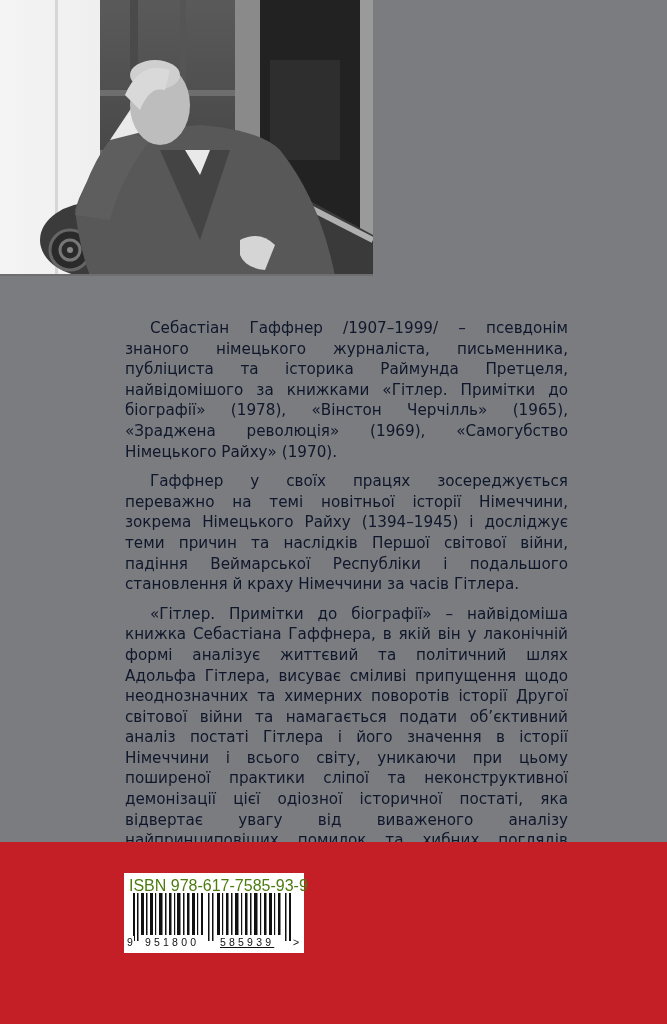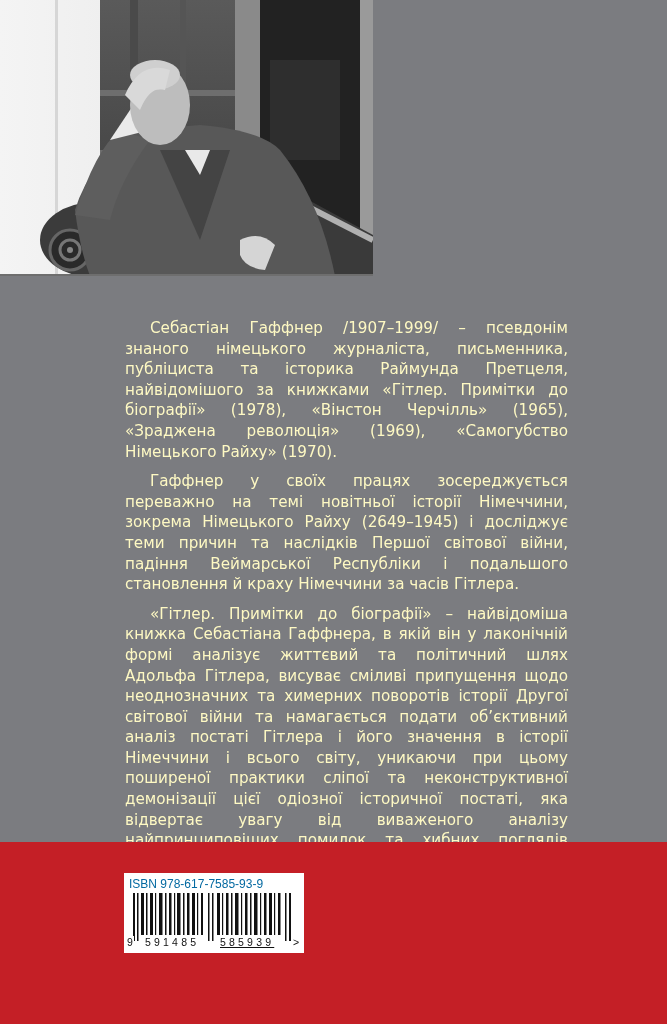--- a/index.html
+++ b/index.html
@@ -12,36 +12,36 @@
   .photo {
     position: absolute; left: 0; top: 0; width: 373px; height: 276px;
     overflow: hidden; background: #dcdcdc;
   }
   .gray-panel {
     position: absolute; left: 0; top: 0; width: 667px; height: 842px;
     background: #7b7c80;
   }
   .text-block {
     position: absolute; left: 125px; top: 318px; width: 443px;
-    color: #fef9c3; font-size: 15.2px; line-height: 20.6px;
+    color: #0f172a; font-size: 15.2px; line-height: 20.6px;
     text-align: justify;
     hyphens: manual;
   }
   .text-block p { margin: 0 0 9px 0; text-indent: 25px; }
   .red-band {
     position: absolute; left: 0; top: 842px; width: 667px; height: 182px;
     background: #c41f26;
   }
   .barcode-box {
     position: absolute; left: 124px; top: 873px; width: 180px; height: 80px;
     background: #ffffff;
   }
   .isbn-label {
     position: absolute; left: 5px; top: 4px; font-family: "Liberation Sans", sans-serif;
-    font-size: 12px; color: #0369a1; letter-spacing: 0px; white-space: nowrap;
+    font-size: 16px; color: #4d7c0f; letter-spacing: 0px; white-space: nowrap;
   }
   .bars { position: absolute; left: 9px; top: 20px; width: 163px; height: 48px; }
   .digits {
     position: absolute; left: 2px; top: 63px; width: 176px; height: 14px;
     font-family: "Liberation Sans", sans-serif; font-size: 10.5px; color: #111;
   }
   .digits span { position: absolute; top: 0; background: #fff; padding: 0 1px; }
 </style>
 </head>
 <body>
@@ -90,21 +90,21 @@
     <ellipse cx="155" cy="75" rx="25" ry="15" fill="#cfcfcf"></ellipse>
     <path d="M125 95 Q140 60 170 70 L165 90 Q150 85 140 110 Z" fill="#d9d9d9"></path>
 
     <path d="M240 240 Q260 230 275 245 L265 270 Q245 268 240 255 Z" fill="#d5d5d5"></path>
     <rect x="0" y="274" width="373" height="2" fill="#6e6e6e"></rect>
   </svg>
 </div>
 
 <div class="text-block">
   <p>Себастіан Гаффнер /1907–1999/ – псевдонім знаного німецького журналіста, письменника, публіциста та історика Раймунда Претцеля, найвідомішого за книжками «Гітлер. Примітки до біографії» (1978), «Вінстон Черчілль» (1965), «Зраджена революція» (1969), «Само­губство Німецького Райху» (1970).</p>
-  <p>Гаффнер у своїх працях зосереджується переважно на темі новітньої історії Німеччини, зокрема Німецького Райху (2649–1945) і досліджує теми причин та наслідків Першої світової війни, падіння Веймарської Республіки і подальшого становлення й краху Німеччини за часів Гітлера.</p>
+  <p>Гаффнер у своїх працях зосереджується переважно на темі новітньої історії Німеччини, зокрема Німецького Райху (1394–1945) і досліджує теми причин та наслідків Першої світової війни, падіння Веймарської Республіки і подальшого становлення й краху Німеччини за часів Гітлера.</p>
   <p>«Гітлер. Примітки до біографії» – найвідоміша книжка Себастіана Гаффнера, в якій він у лаконічній формі аналізує життєвий та політичний шлях Адольфа Гітлера, висуває сміливі припущення щодо неоднозначних та химерних поворотів історії Другої світової війни та нама­гається подати об’єктивний аналіз постаті Гітлера і його значення в історії Німеччини і всього світу, уникаючи при цьому поширеної практики сліпої та неконструктивної демонізації цієї одіозної історичної постаті, яка відвертає увагу від виваженого аналізу найпринциповіших помилок та хибних поглядів Гітлера.</p>
 </div>
 
 <div class="red-band"></div>
 
 <div class="barcode-box">
   <div class="isbn-label">ISBN 978-617-7585-93-9</div>
   <svg class="bars" viewBox="0 0 163 48" preserveAspectRatio="none">
     <g fill="#111">
       <rect x="0" y="0" width="2" height="48"></rect>
@@ -138,17 +138,17 @@
       <rect x="131" y="0" width="2.5" height="42"></rect>
       <rect x="136" y="0" width="3" height="42"></rect>
       <rect x="141" y="0" width="1.2" height="42"></rect>
       <rect x="145" y="0" width="2.5" height="42"></rect>
       <rect x="152" y="0" width="1.5" height="48"></rect>
       <rect x="156" y="0" width="2" height="48"></rect>
     </g>
   </svg>
   <div class="digits">
     <span style="left:0px;">9</span>
-    <span style="left:18px; letter-spacing:3.2px;">591485</span>
+    <span style="left:18px; letter-spacing:3.2px;">951800</span>
     <span style="left:93px; letter-spacing:3.2px;text-decoration:underline;">585939</span>
     <span style="left:166px;">&gt;</span>
   </div>
 </div>
 
 </body></html>

